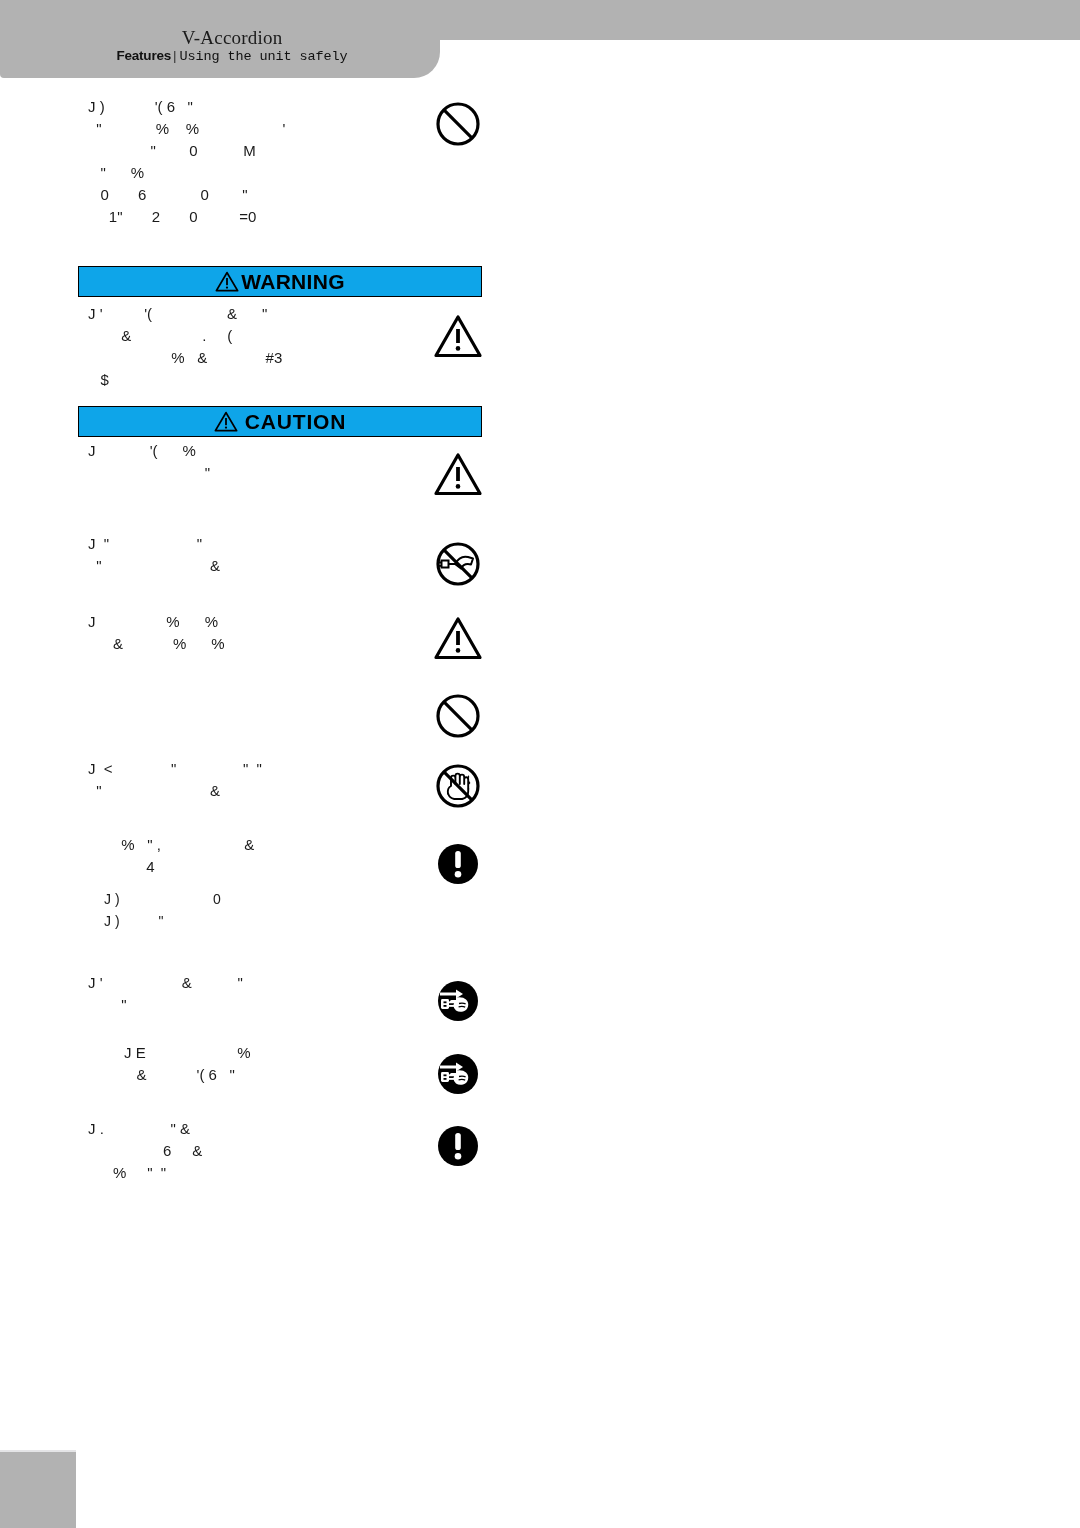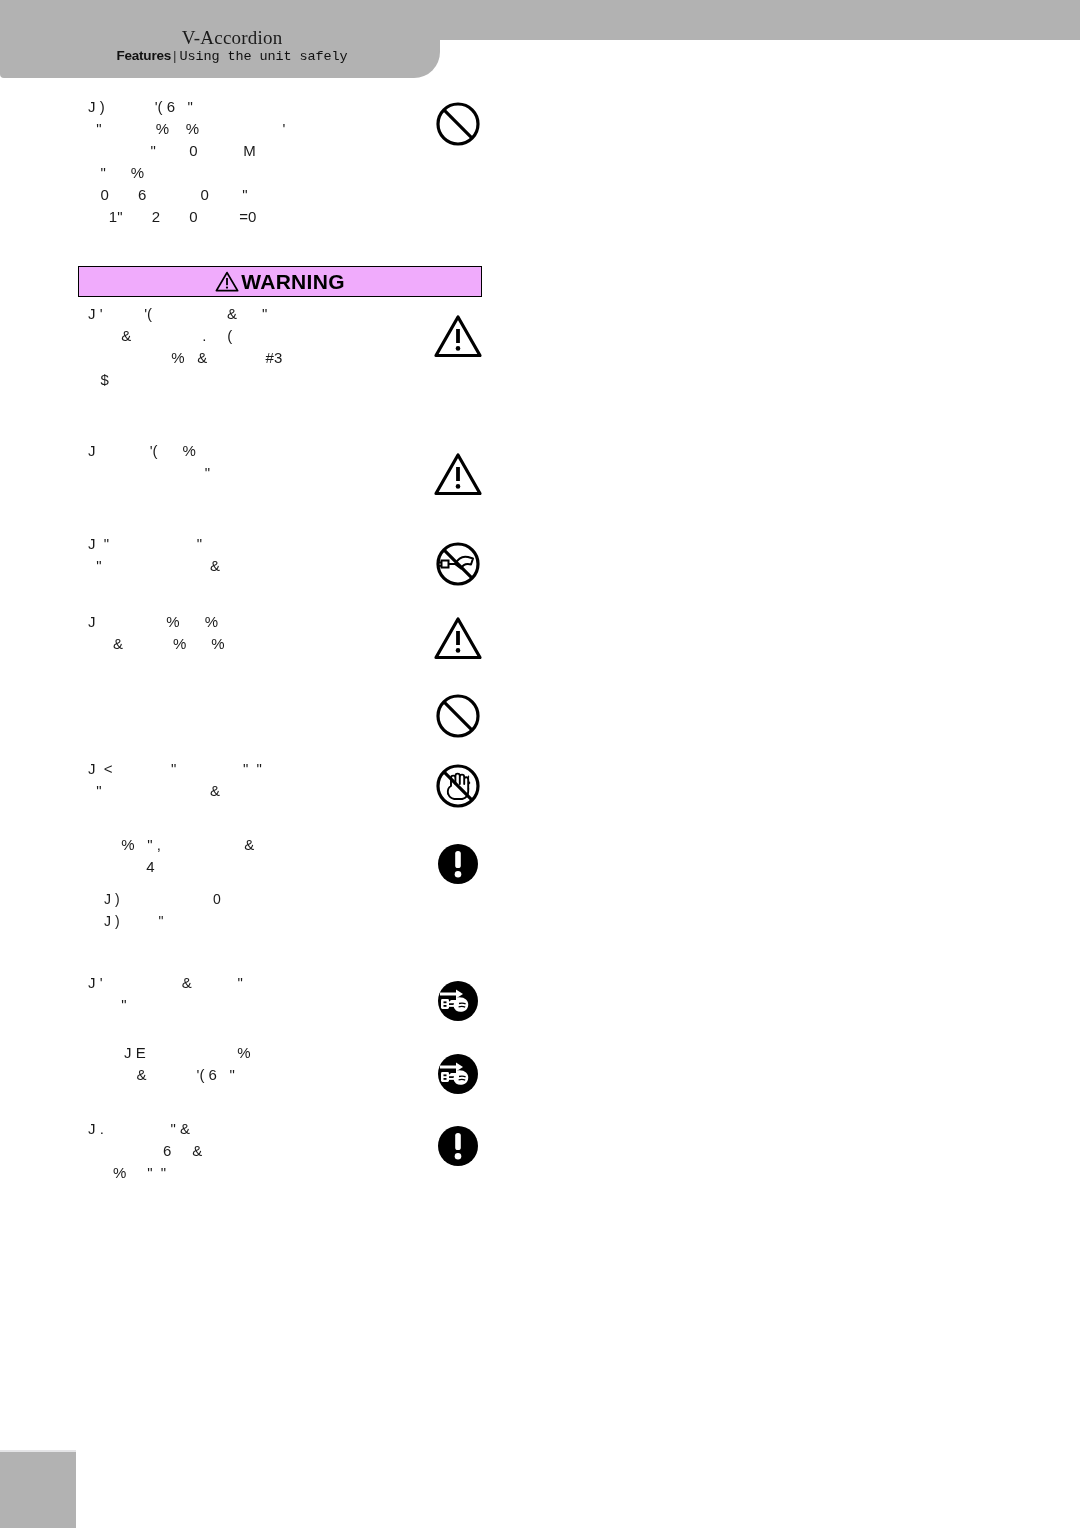--- a/index.html
+++ b/index.html
@@ -73,21 +73,21 @@
     left: 0; top: 0;
     width: 1080px; height: 1528px;
   }
 
   
   .alert-box {
     position: absolute;
     left: 78px;
     width: 404px; height: 31px;
     border: 1.5px solid #000;
-    background: #f0abfc;
+    background: #0ea5e9;
     display: flex;
     align-items: center;
     justify-content: center;
   }
   .alert-box.warning { top: 266px; }
   .alert-box.caution { top: 406px; }
   .alert-inner {
     display: flex;
     align-items: center;
     justify-content: center;
@@ -159,20 +159,32 @@
         <svg class="tri-outline" width="24" height="21" viewBox="0 0 24 21">
           <path d="M12 1.6 L22.6 19.6 L1.4 19.6 Z" fill="none" stroke="#000" stroke-width="1.8" stroke-linejoin="round"></path>
           <rect x="11.1" y="7" width="1.8" height="7.2" fill="#000"></rect>
           <circle cx="12" cy="16.6" r="1.15" fill="#000"></circle>
         </svg>
       </span>
       <span class="alert-label">WARNING</span>
     </span>
   </div>
 
+  <div class="alert-box caution">
+    <span class="alert-inner">
+      <span>
+        <svg class="tri-outline" width="24" height="21" viewBox="0 0 24 21">
+          <path d="M12 1.6 L22.6 19.6 L1.4 19.6 Z" fill="none" stroke="#000" stroke-width="1.8" stroke-linejoin="round"></path>
+          <rect x="11.1" y="7" width="1.8" height="7.2" fill="#000"></rect>
+          <circle cx="12" cy="16.6" r="1.15" fill="#000"></circle>
+        </svg>
+      </span>
+      <span class="alert-label">CAUTION</span>
+    </span>
+  </div>
 
 <div class="entry" style="top: 96px;">
       <div class="glyph-line">J )            '( 6   "</div>
       <div class="glyph-line">  "             %    %                    '</div>
       <div class="glyph-line">               "        0           M</div>
       <div class="glyph-line">   "      %</div>
       <div class="glyph-line">   0       6             0        "</div>
       <div class="glyph-line">     1"       2       0          =0</div>
     </div>
     <div class="icon-slot" style="top: 98px;">

